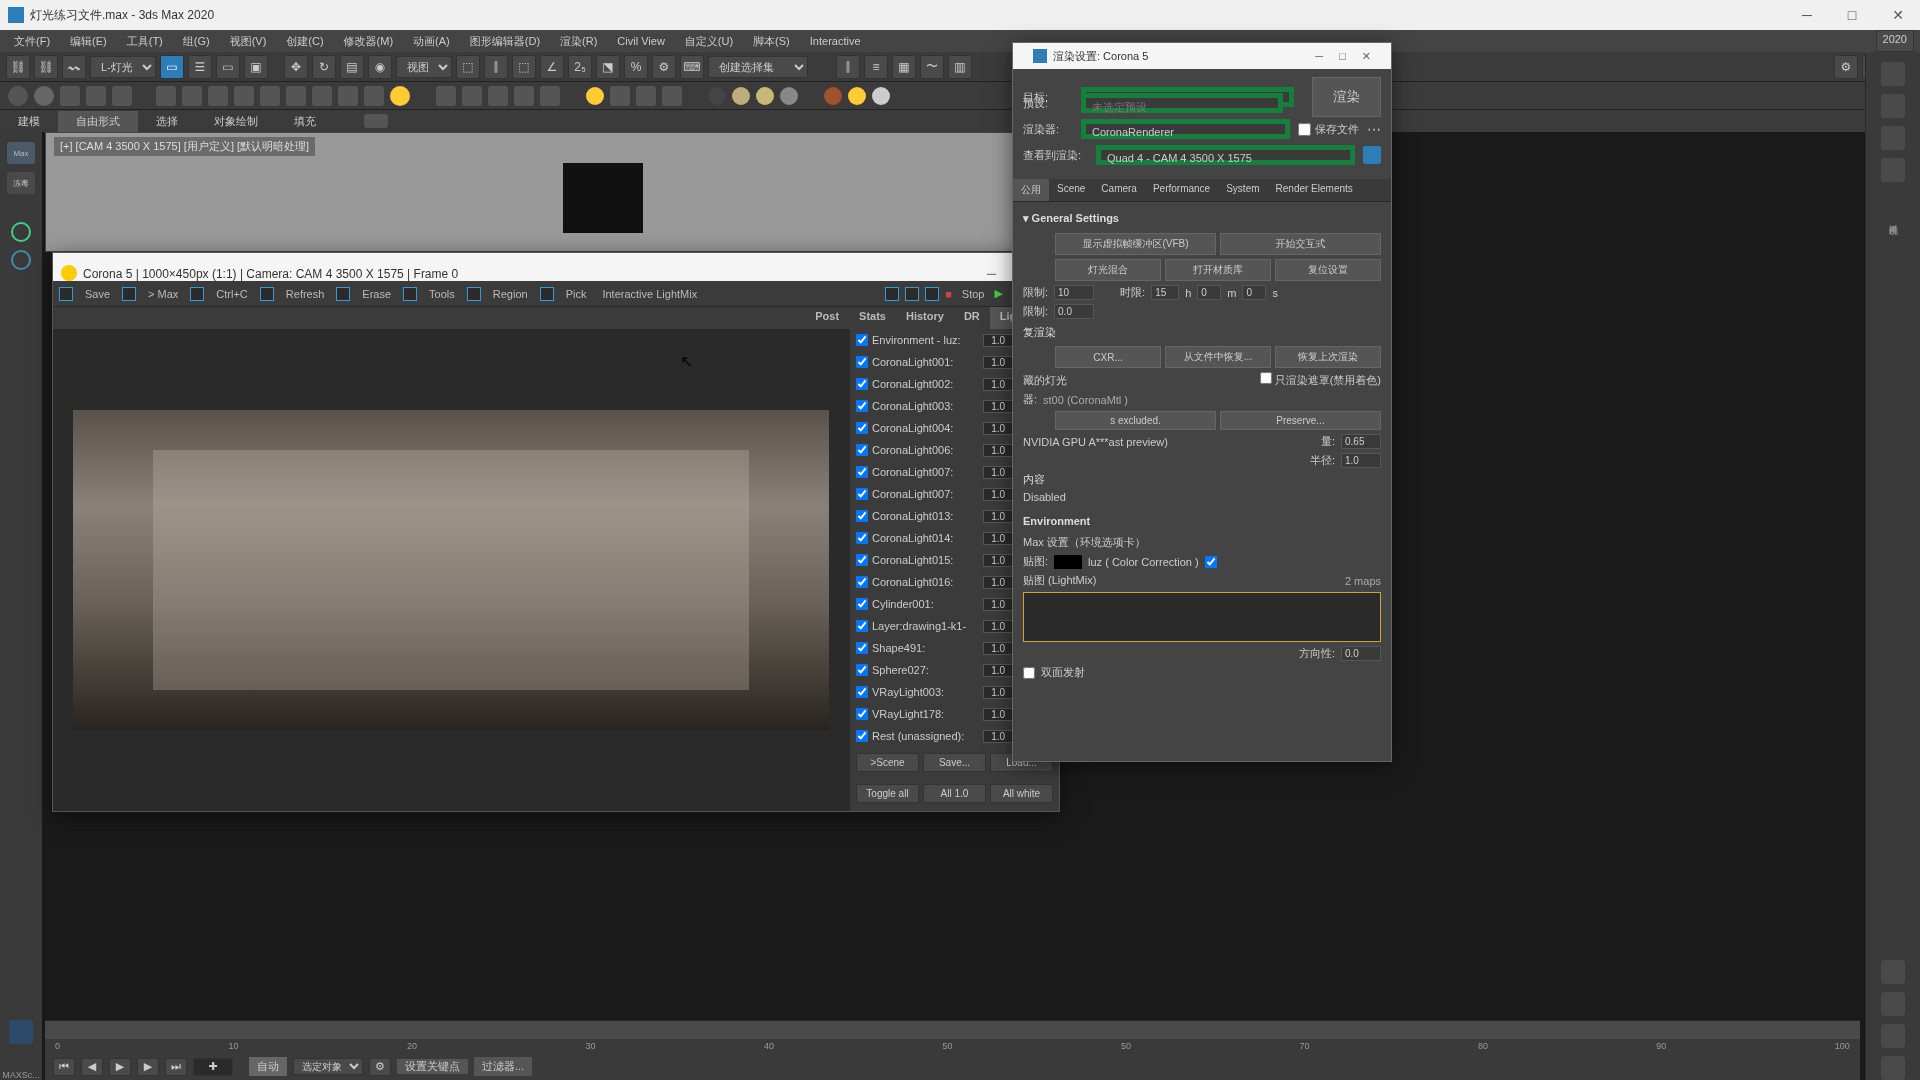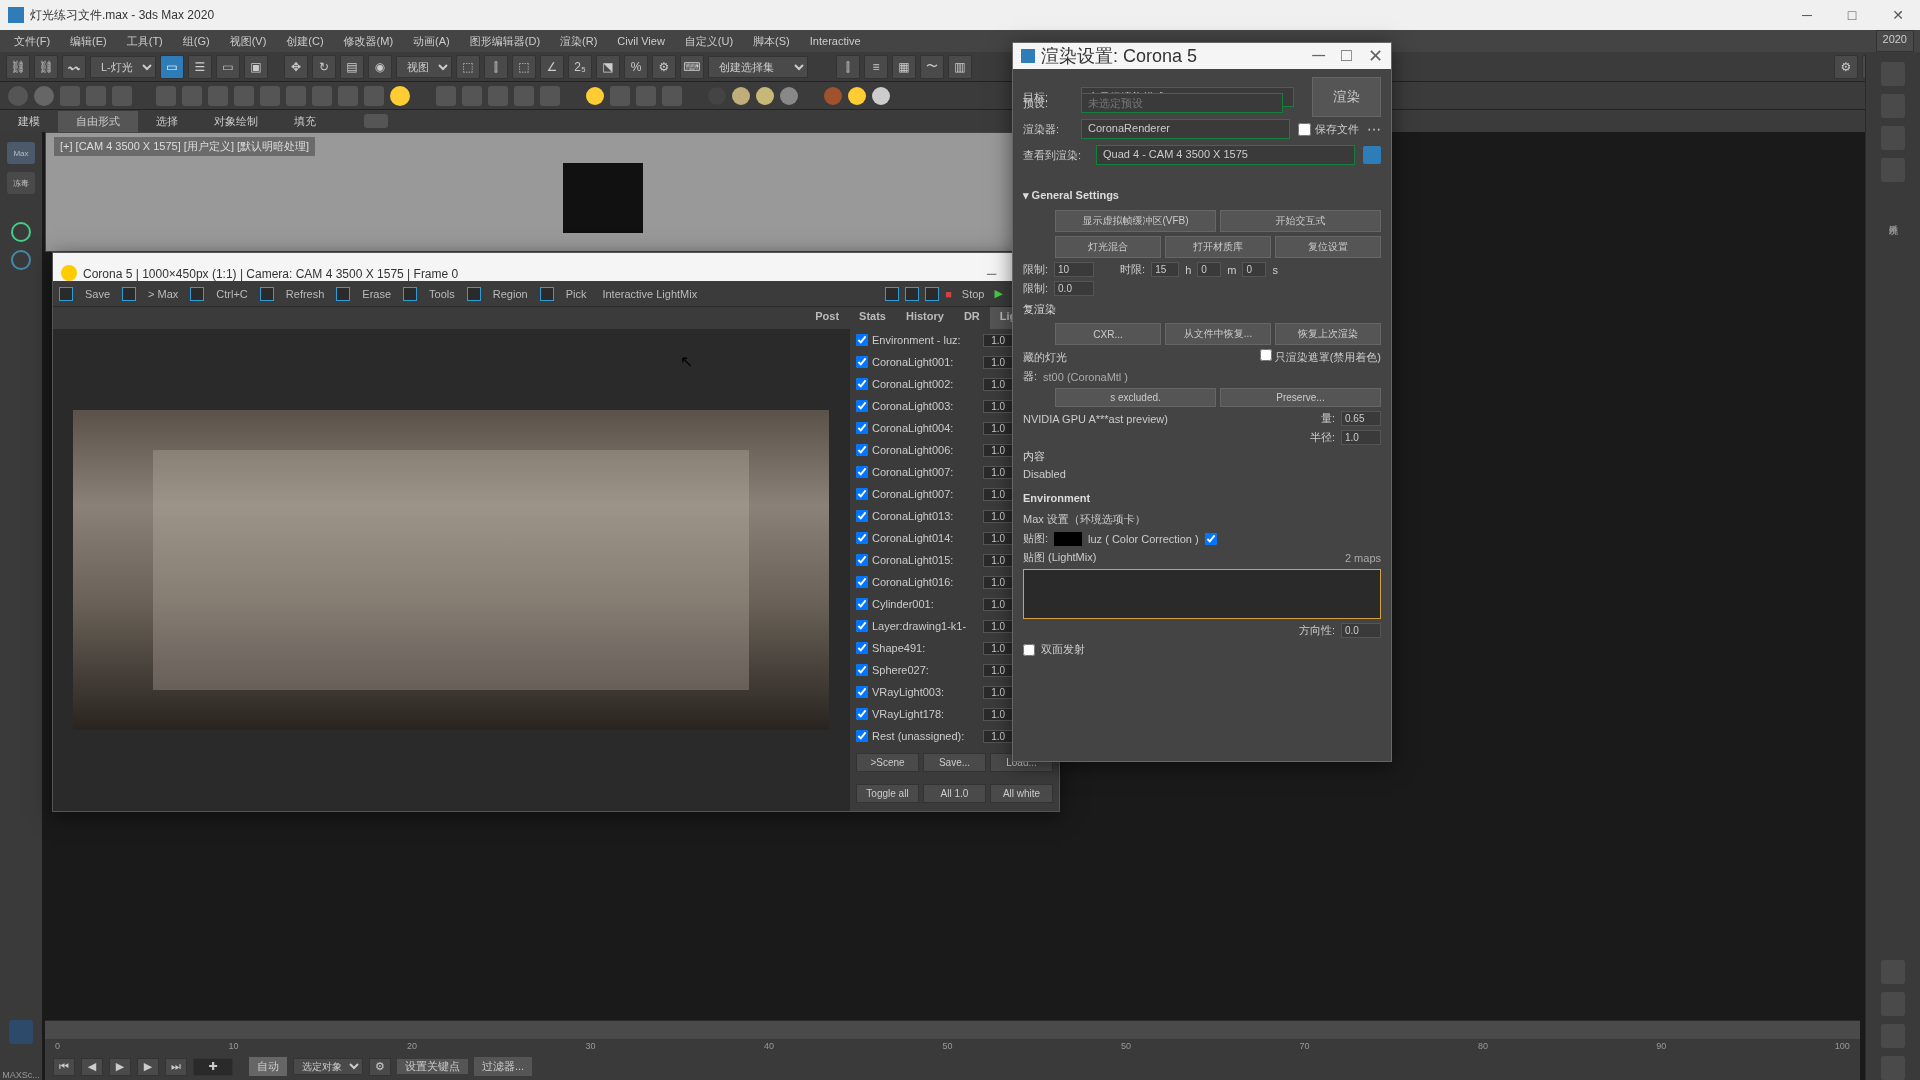--- a/index.html
+++ b/index.html
@@ -61,27 +61,27 @@
 .lm-row { display: flex; align-items: center; padding: 3px 6px; gap: 4px; }
 .lm-row input[type=checkbox] { width: 12px; height: 12px; }
 .lm-row .lbl { flex: 1; white-space: nowrap; overflow: hidden; text-overflow: ellipsis; }
 .lm-row .val { width: 30px; background: #2a2a2a; border: 1px solid #555; color: #ccc; font-size: 10px; text-align: center; }
 .lm-row .sw { width: 16px; height: 16px; background: #fff; border: 1px solid #888; }
 .lm-btns { display: flex; gap: 4px; padding: 6px; flex-wrap: wrap; }
 .lm-btns button { flex: 1; min-width: 55px; background: #4a4a4a; border: 1px solid #333; color: #ccc; font-size: 10px; padding: 3px 4px; cursor: pointer; }
 
 
 .render-dlg { position: absolute; left: 1012px; top: 42px; width: 380px; height: 720px; background: #444; border: 1px solid #666; box-shadow: 0 4px 20px rgba(0,0,0,0.5); font-size: 11px; color: #ccc; }
-.rd-title { height: 26px; background: #f5f5f5; color: #333; display: flex; align-items: center; padding: 0 8px; font-size: 18px; }
+.rd-title { height: 26px; background: #f5f5f5; color: #333; display: flex; align-items: center; padding: 0 20px; font-size: 11px; }
 .rd-title .logo2 { width: 14px; height: 14px; background: #2e7cb8; margin-right: 6px; }
 .rd-title .wb2 { margin-left: auto; display: flex; gap: 16px; color: #666; }
 .rd-top { padding: 8px 10px; background: #444; }
 .rd-fld { display: flex; align-items: center; margin-bottom: 6px; gap: 8px; }
 .rd-fld .lbl { width: 50px; }
-.rd-fld select, .rd-fld .sel { flex: 1; background: #3a3a3a; border: 1px solid #15803d; color: #ccc; padding: 2px 6px; font-size: 11px; height: 20px; }
+.rd-fld select, .rd-fld .sel { flex: 1; background: #3a3a3a; border: 5px solid #15803d; color: #ccc; padding: 2px 6px; font-size: 11px; height: 20px; }
 .rd-fld .rbtn { background: #555; border: 1px solid #666; color: #ccc; padding: 4px 20px; cursor: pointer; }
 .rd-tabs { display: flex; background: #3a3a3a; border-bottom: 1px solid #2a2a2a; }
 .rd-tabs .rt { padding: 4px 8px; cursor: pointer; font-size: 10px; }
 .rd-tabs .rt.active { background: #555; }
 .rd-section { padding: 6px 10px; }
 .rd-sec-hdr { color: #ddd; padding: 4px 0; cursor: pointer; font-weight: bold; }
 .rd-btn-row { display: flex; gap: 4px; margin: 4px 0; padding-left: 32px; }
 .rd-btn-row button { flex: 1; background: #555; border: 1px solid #666; color: #ccc; font-size: 10px; padding: 3px; cursor: pointer; }
 .rd-inline { display: flex; align-items: center; gap: 6px; margin: 4px 0; flex-wrap: wrap; }
 .rd-inline .num { width: 40px; background: #3a3a3a; border: 1px solid #555; color: #ccc; font-size: 10px; padding: 1px 3px; }
@@ -463,20 +463,28 @@
           <span>保存文件</span>
         </label>
       <span style="font-size:14px">⋯</span>
     </div>
     <div class="rd-fld">
       <span class="lbl" style="width:65px">查看到渲染:</span>
       <div class="sel">Quad 4 - CAM 4 3500 X 1575</div>
       <div style="width:18px;height:18px;background:#2e7cb8;border-radius:2px"></div>
     </div>
   </div>
+  <div class="rd-tabs">
+    <div class="rt active">公用</div>
+    <div class="rt">Scene</div>
+    <div class="rt">Camera</div>
+    <div class="rt">Performance</div>
+    <div class="rt">System</div>
+    <div class="rt">Render Elements</div>
+  </div>
   <div class="rd-section">
     <div class="rd-sec-hdr">▾ General Settings</div>
     <div class="rd-btn-row">
       <button>显示虚拟帧缓冲区(VFB)</button>
       <button>开始交互式</button>
     </div>
     <div class="rd-btn-row">
       <button>灯光混合</button>
       <button>打开材质库</button>
       <button>复位设置</button>

